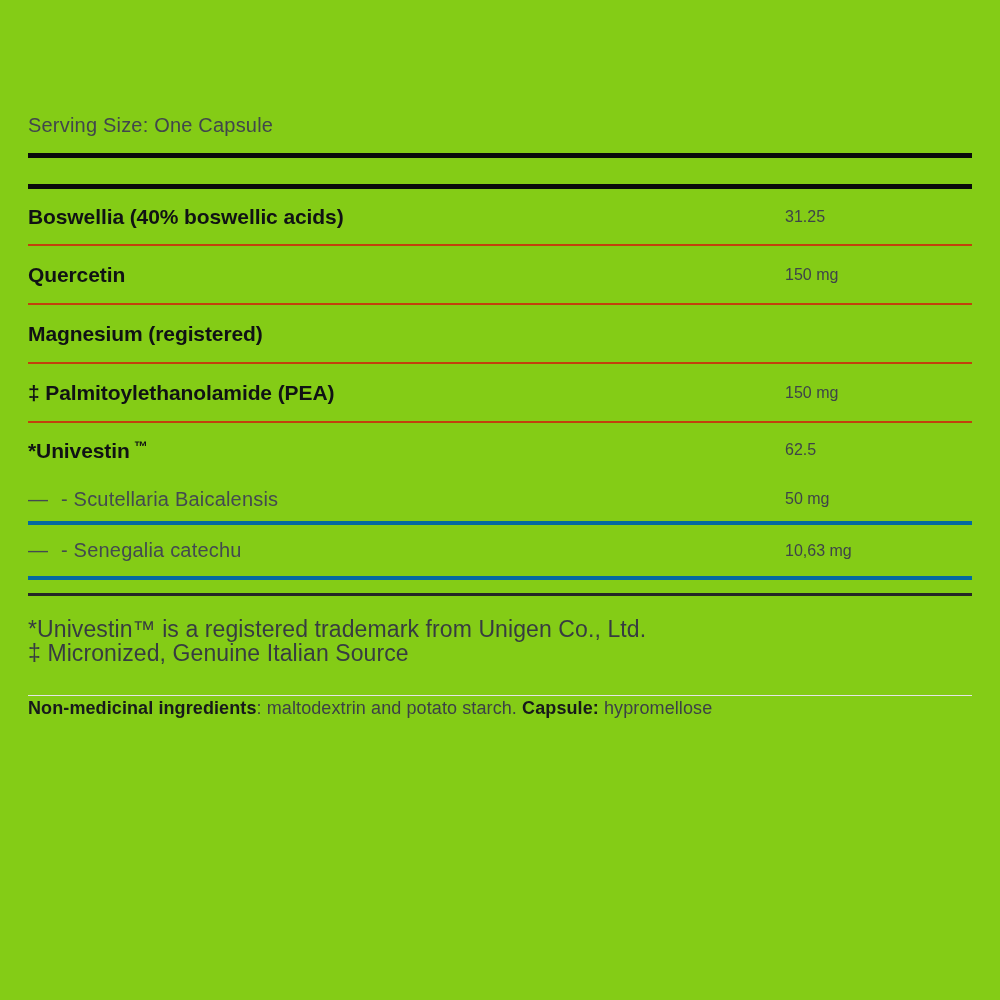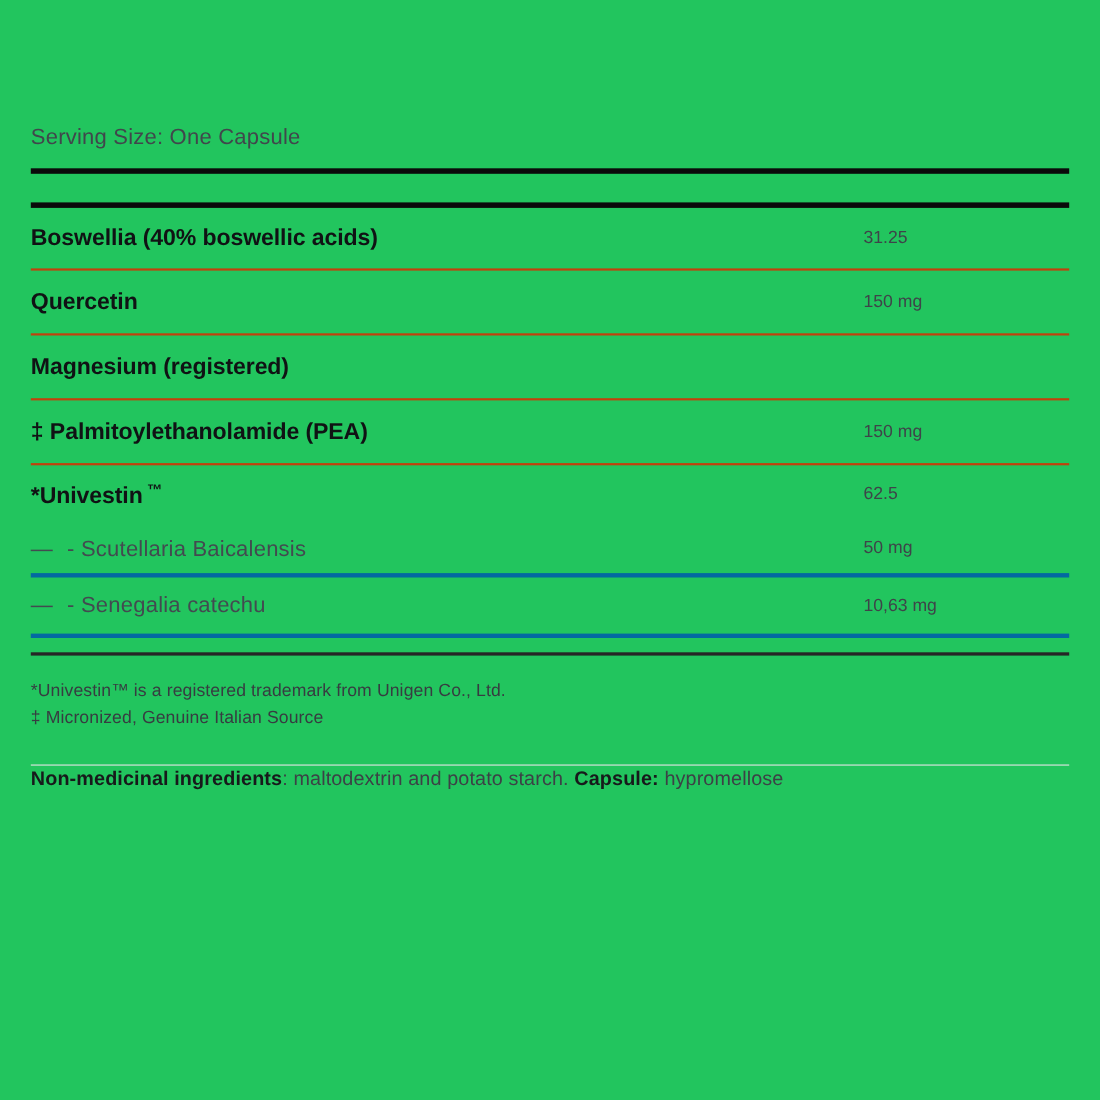--- a/index.html
+++ b/index.html
@@ -4,21 +4,21 @@
 <style>
   html, body {
     margin: 0;
     padding: 0;
     background: #ffffff;
   }
   .sheet {
     position: relative;
     width: 1000px;
     height: 1000px;
-    background: #22c55e;
+    background: #84cc16;
     box-sizing: border-box;
     padding: 113px 28px 0 28px;
     font-family: "Liberation Sans", "DejaVu Sans", sans-serif;
     color: #3e4449;
     -webkit-font-smoothing: antialiased;
   }
   .serving {
     font-size: 20px;
     line-height: 25px;
     color: #41464c;
@@ -66,21 +66,21 @@
     width: 33px;
   }
   .tm-mark {
     font-size: 14px;
     font-weight: 700;
     vertical-align: 7px;
     margin-left: 4px;
     color: #101214;
   }
   .footnote {
-    font-size: 16px;
+    font-size: 23px;
     line-height: 24px;
     color: #373c41;
     letter-spacing: 0.1px;
   }
   .footnote-1 { margin-top: 21px; }
   .footnote-2 { }
   .light-divider {
     width: 100%;
     height: 1px;
     background: #e4e5e6;

